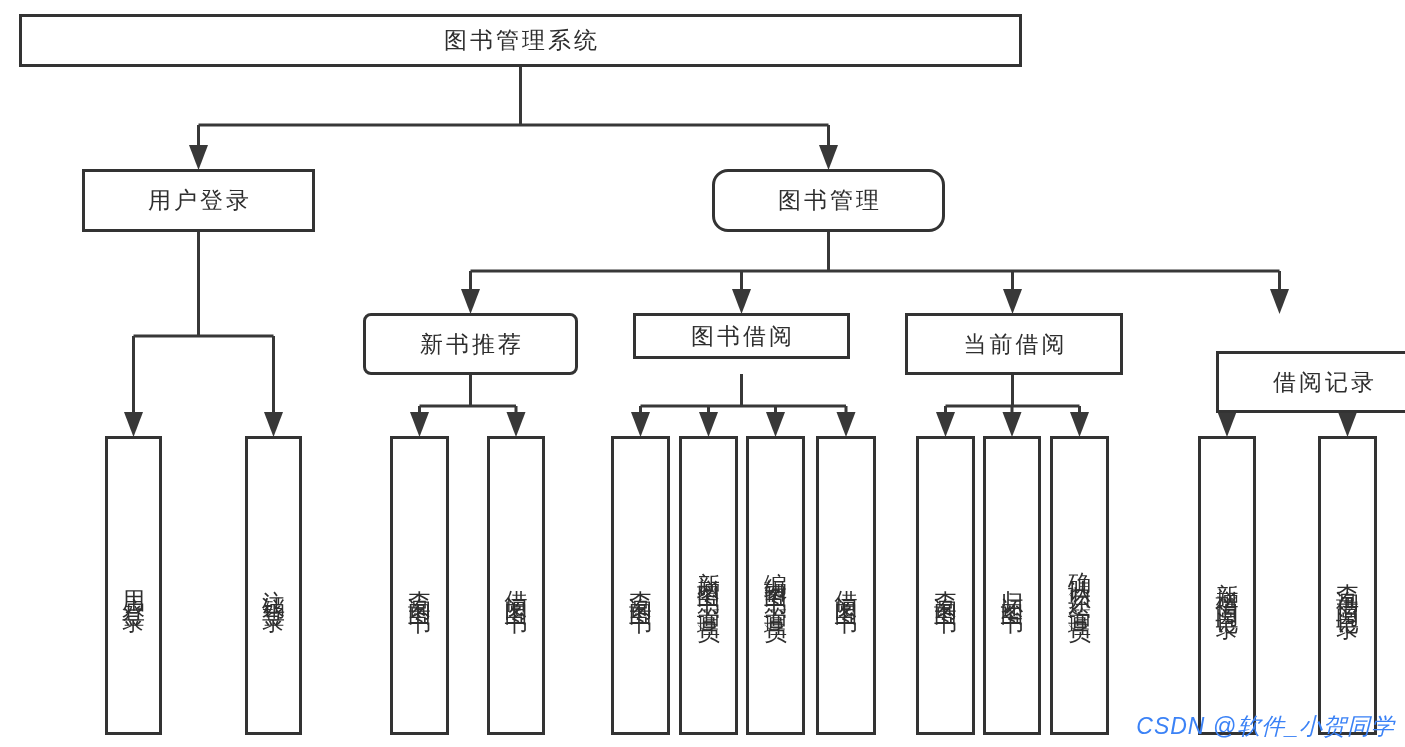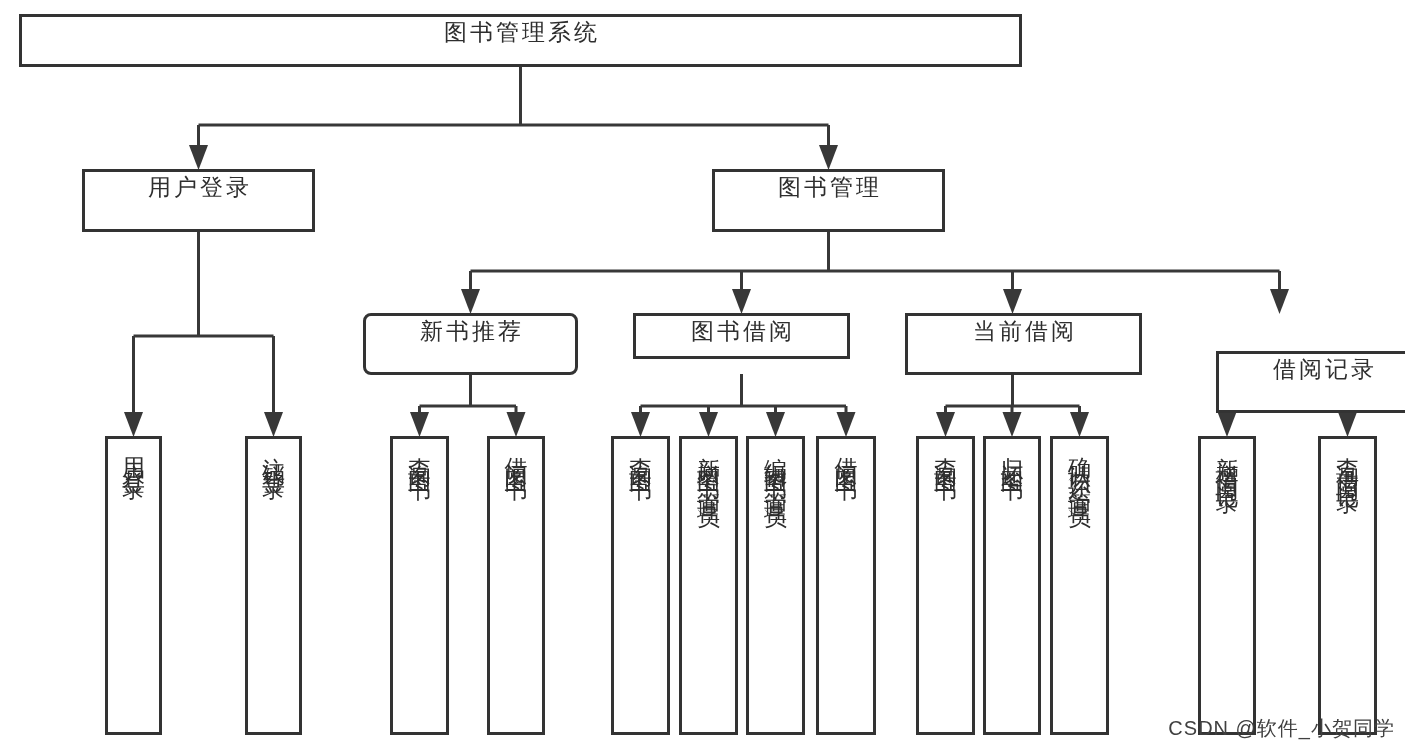--- a/index.html
+++ b/index.html
@@ -13,42 +13,44 @@
   }
   #connectors { position: absolute; left: 0; top: 0; }
   #connectors path.line { stroke: #383838; stroke-width: 3; fill: none; }
   #connectors path.arrow { fill: #383838; stroke: none; }
   .box {
     position: absolute;
     box-sizing: border-box;
     border: 3px solid #333333;
     background: #ffffff;
     display: flex;
+    align-items: center;
     justify-content: center;
     color: #2e2e2e;
   }
   .h-box { font-size: 23px; letter-spacing: 3px; text-indent: 3px; }
   .root-box { font-size: 23px; }
   .v-box { top: 436px; height: 299px; }
   .v-box .v-text {
     writing-mode: vertical-rl;
     text-orientation: mixed;
     font-size: 23px;
     letter-spacing: 7px;
     line-height: 1.0;
     white-space: nowrap;
   }
   #watermark {
     position: absolute;
     right: 10px;
     bottom: 5px;
-    font-size: 20px;
-    color: #404040;
+    font-size: 23px;
+    color: #3b82f6;
     letter-spacing: 1px;
     white-space: nowrap;
+    font-style: italic;
   }
 </style>
 </head>
 <body>
 
 <div id="canvas">
 
   <svg id="connectors" width="1405" height="747" viewBox="0 0 1405 747">
 
     <path class="line" d="M520.5 67 V125 M198.5 125 H828.5 M198.5 125 V150 M828.5 125 V150"></path>
@@ -86,31 +88,31 @@
     <path class="arrow" d="M1338 412 L1357 412 L1347.5 437 Z"></path>
   </svg>
 
   <div class="box h-box root-box" style="left:19px; top:14px; width:1003px; height:53px;">
     <span>图书管理系统</span>
   </div>
 
   <div class="box h-box" style="left:82px; top:169px; width:233px; height:63px;">
     <span>用户登录</span>
   </div>
-  <div class="box h-box" style="left:712px; top:169px; width:233px; height:63px;">
+  <div class="box h-box" style="left:712px; top:169px; width:233px; height:63px;border-radius:16px;">
     <span>图书管理</span>
   </div>
 
   <div class="box h-box" style="left:363px; top:313px; width:215px; height:62px;border-radius:8px;">
     <span>新书推荐</span>
   </div>
   <div class="box h-box" style="left:633px; top:313px; width:217px; height:46px;">
     <span>图书借阅</span>
   </div>
-  <div class="box h-box" style="left:905px; top:313px; width:237px; height:62px;">
+  <div class="box h-box" style="left:905px; top:313px; width:218px; height:62px;">
     <span>当前借阅</span>
   </div>
   <div class="box h-box" style="left:1216px; top:313px; width:215px; height:62px;margin-top:38px;">
     <span>借阅记录</span>
   </div>
 
   <div class="box v-box" style="left:105px; width:57px;">
     <span class="v-text">用户登录</span>
   </div>
   <div class="box v-box" style="left:245px; width:57px;">

